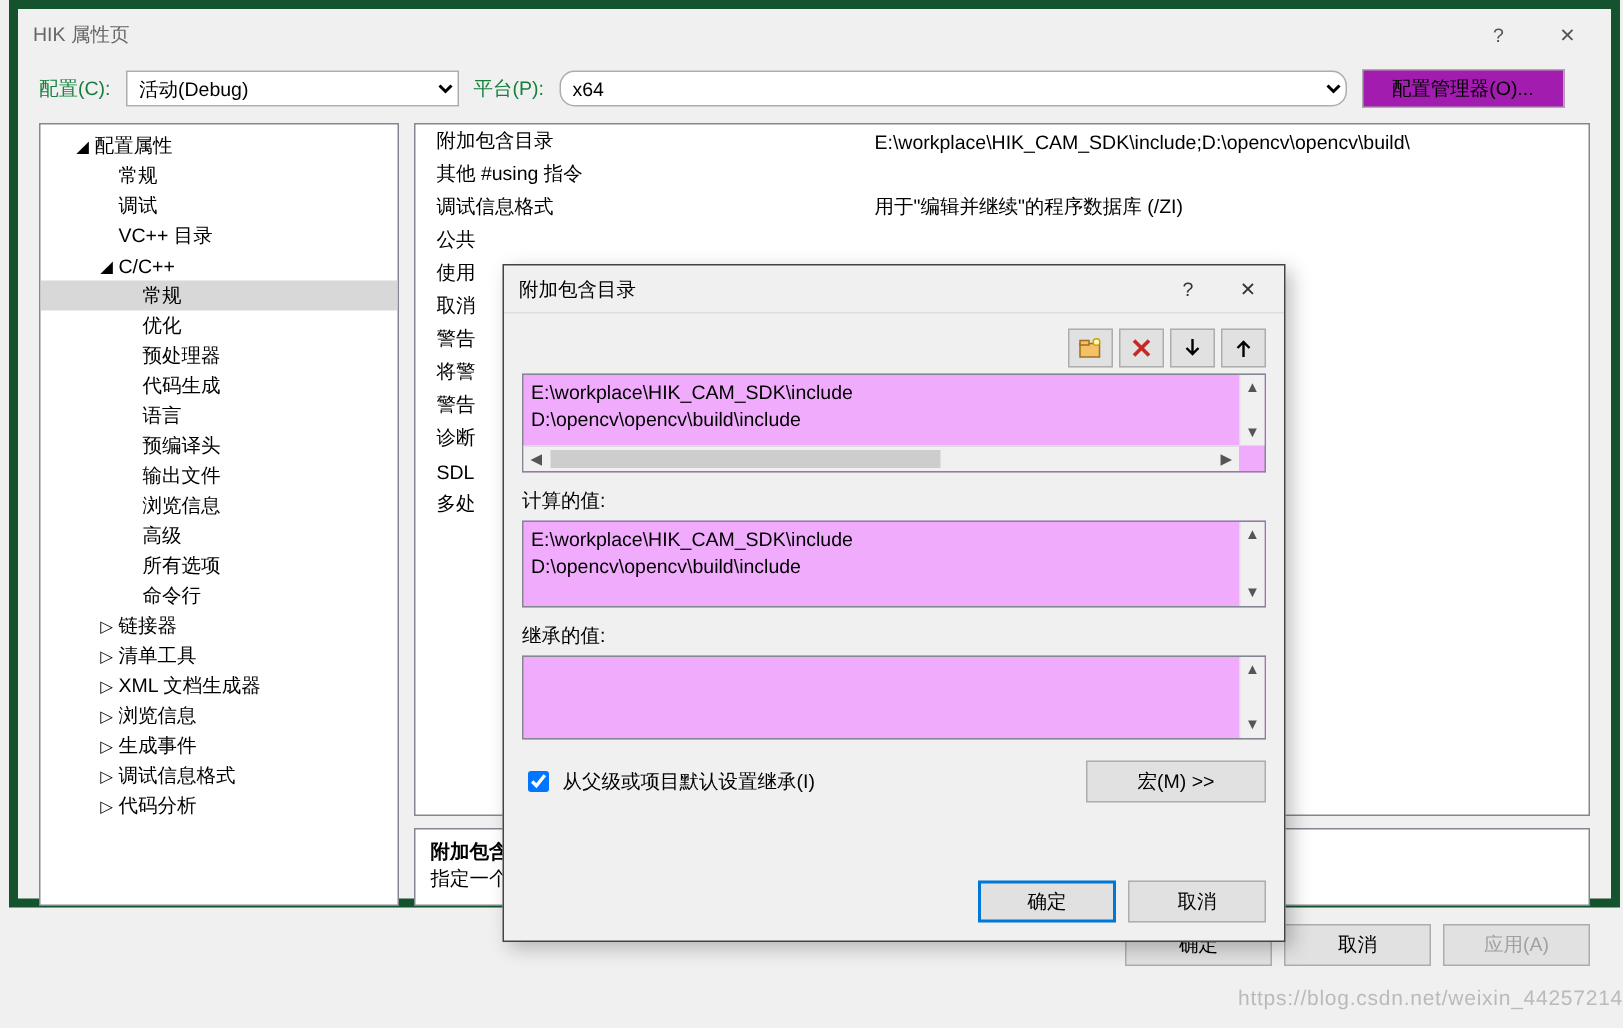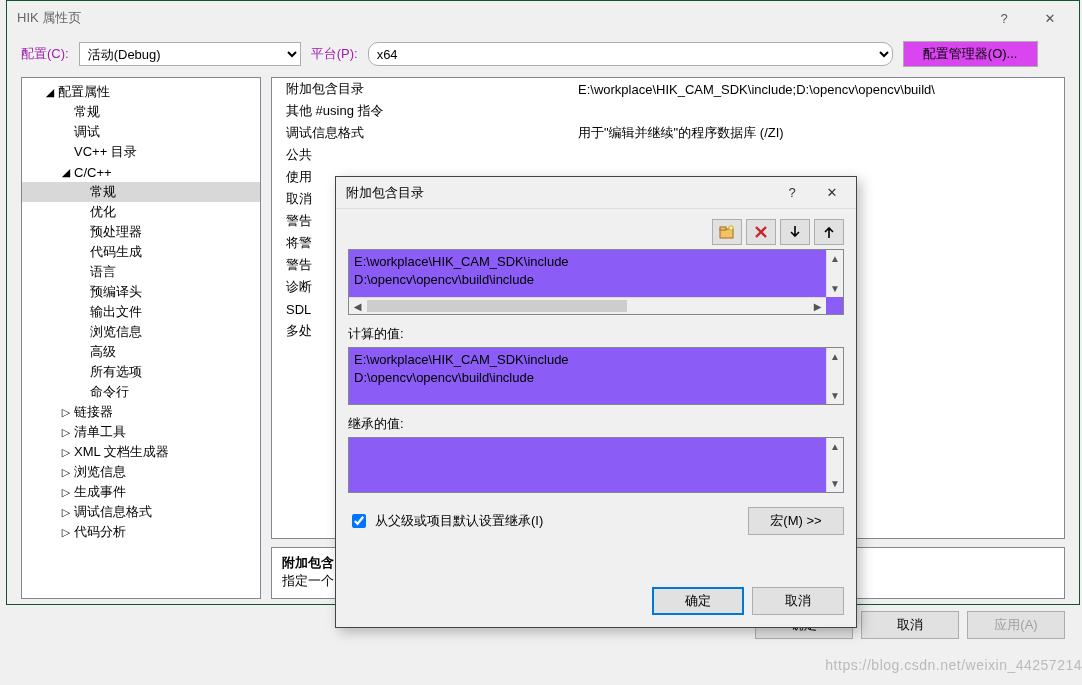--- a/index.html
+++ b/index.html
@@ -1,26 +1,26 @@
 <!DOCTYPE html>
 <html><head>
 <meta charset="utf-8">
 <style>
 * { box-sizing: border-box; font-family: "Microsoft YaHei", "Segoe UI", sans-serif; font-size: 13px; }
 body { margin: 0; background: #f0f0f0; width: 1082px; height: 685px; overflow: hidden; position: relative; color: #000; }
-.window { position: absolute; left: 6px; top: 0; width: 1074px; height: 605px; background: #f0f0f0; border: 1px solid #14532d; }
+.window { position: absolute; left: 6px; top: 0; width: 1074px; height: 605px; background: #f0f0f0; border: 6px solid #14532d; }
 .titlebar { height: 34px; display: flex; align-items: center; padding: 0 6px 0 10px; color: #666; }
 .titlebar .title { flex: 1; }
 .titlebar .btn { width: 46px; height: 30px; display: flex; align-items: center; justify-content: center; color: #555; }
 .config-row { display: flex; align-items: center; padding: 6px 14px 10px 14px; gap: 10px; }
-.config-row label { color: #a21caf; text-align: center; }
+.config-row label { color: #15803d; text-align: center; }
 select { border: 1px solid #adadad; background: #fff; height: 24px; padding: 0 4px; }
 select.config { width: 222px; }
 select.platform { width: 525px; border-radius: 10px; }
-.mgr-btn { border: 1px solid #adadad; background: #d946ef; height: 26px; padding: 0 12px; width: 135px; }
+.mgr-btn { border: 1px solid #adadad; background: #a21caf; height: 26px; padding: 0 12px; width: 135px; }
 .body { display: flex; padding: 0 14px; gap: 10px; }
 .tree { width: 240px; height: 522px; border: 1px solid #828790; background: #fff; overflow: auto; padding: 4px 0; }
 .tree .node { display: flex; align-items: center; height: 20px; padding-left: 6px; white-space: nowrap; }
 .tree .node .tw { width: 12px; text-align: center; color: #000; margin-right: 2px; font-size: 11px; }
 .tree .node.selected { background: #d8d8d8; }
 .tree .indent1 { padding-left: 22px; }
 .tree .indent2 { padding-left: 38px; }
 .tree .indent3 { padding-left: 54px; }
 .right { flex: 1; display: flex; flex-direction: column; }
 .grid { flex: 1; border: 1px solid #828790; background: #fff; overflow: hidden; }
@@ -36,21 +36,21 @@
 .btn-std[disabled] { color: #a0a0a0; }
 
 
 .dialog { position: absolute; left: 335px; top: 176px; width: 522px; height: 452px; background: #f0f0f0; border: 1px solid #444; box-shadow: 4px 4px 12px rgba(0,0,0,0.25); display: flex; flex-direction: column; }
 .dlg-title { height: 32px; display: flex; align-items: center; padding: 0 4px 0 10px; border-bottom: 1px solid #ddd; }
 .dlg-title .t { flex: 1; }
 .dlg-title .tb { width: 40px; height: 28px; display: flex; align-items: center; justify-content: center; color: #333; }
 .dlg-body { padding: 10px 12px 0 12px; display: flex; flex-direction: column; flex: 1; }
 .tool-row { display: flex; justify-content: flex-end; gap: 4px; margin-bottom: 4px; }
 .tool-btn { width: 30px; height: 26px; border: 1px solid #adadad; background: #e1e1e1; display: flex; align-items: center; justify-content: center; }
-.listbox { border: 1px solid #828790; background: #8b5cf6; position: relative; }
+.listbox { border: 1px solid #828790; background: #f0abfc; position: relative; }
 .listbox.main { height: 66px; }
 .listbox .content { position: absolute; left: 2px; top: 2px; right: 18px; bottom: 18px; overflow: hidden; white-space: nowrap; padding: 1px 3px; line-height: 18px; }
 .scroll-v { position: absolute; right: 0; top: 0; bottom: 17px; width: 17px; background: #f0f0f0; border-left: 1px solid #ddd; }
 .scroll-v .arrow { position: absolute; left: 0; right: 0; height: 17px; display:flex; align-items:center; justify-content:center; color:#555; font-size:10px;}
 .scroll-h { position: absolute; left: 0; right: 17px; bottom: 0; height: 17px; background: #f0f0f0; border-top: 1px solid #ddd; display: flex; align-items: center; }
 .scroll-h .thumb { position: absolute; top: 2px; bottom: 2px; left: 18px; width: 260px; background: #cdcdcd; }
 .scroll-h .arrow { width: 17px; height: 17px; display:flex; align-items:center; justify-content:center; color:#555; font-size:10px;}
 .section-label { margin: 10px 0 4px 0; }
 .listbox.calc { height: 58px; }
 .listbox.calc .content { bottom: 2px; color: #000; }
@@ -309,21 +309,21 @@
         <div class="arrow" style="top:0">▲</div>
         <div class="arrow" style="bottom:0">▼</div>
       </div>
     </div>
 
     <div class="chk-row">
       <label>
         <input type="checkbox" checked="" style="">
         <span>从父级或项目默认设置继承(I)</span>
       </label>
-      <button class="btn-std" style="width:96px">宏(M) &gt;&gt;</button>
+      <button class="btn-std" style="width:120px">宏(M) &gt;&gt;</button>
     </div>
   </div>
   <div class="dlg-footer">
     <button class="btn-def">确定</button>
     <button class="btn-std" style="width:92px">取消</button>
   </div>
 </div>
 
 <div class="watermark">https://blog.csdn.net/weixin_44257214</div>
 

